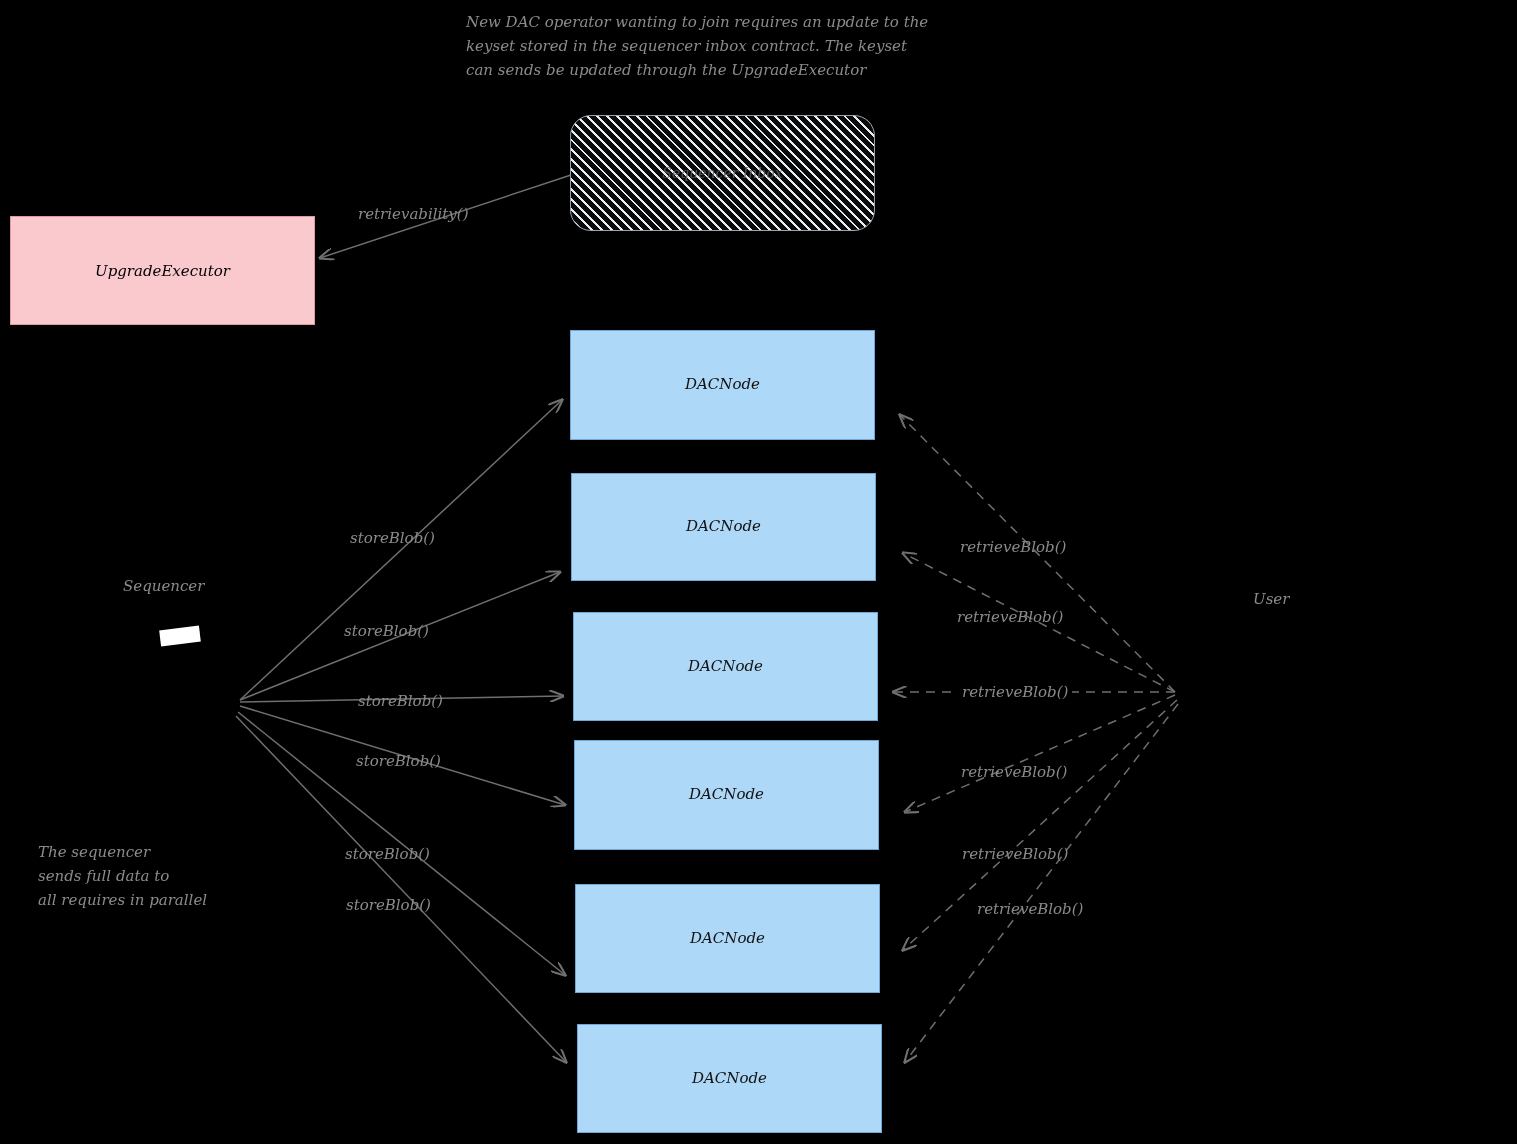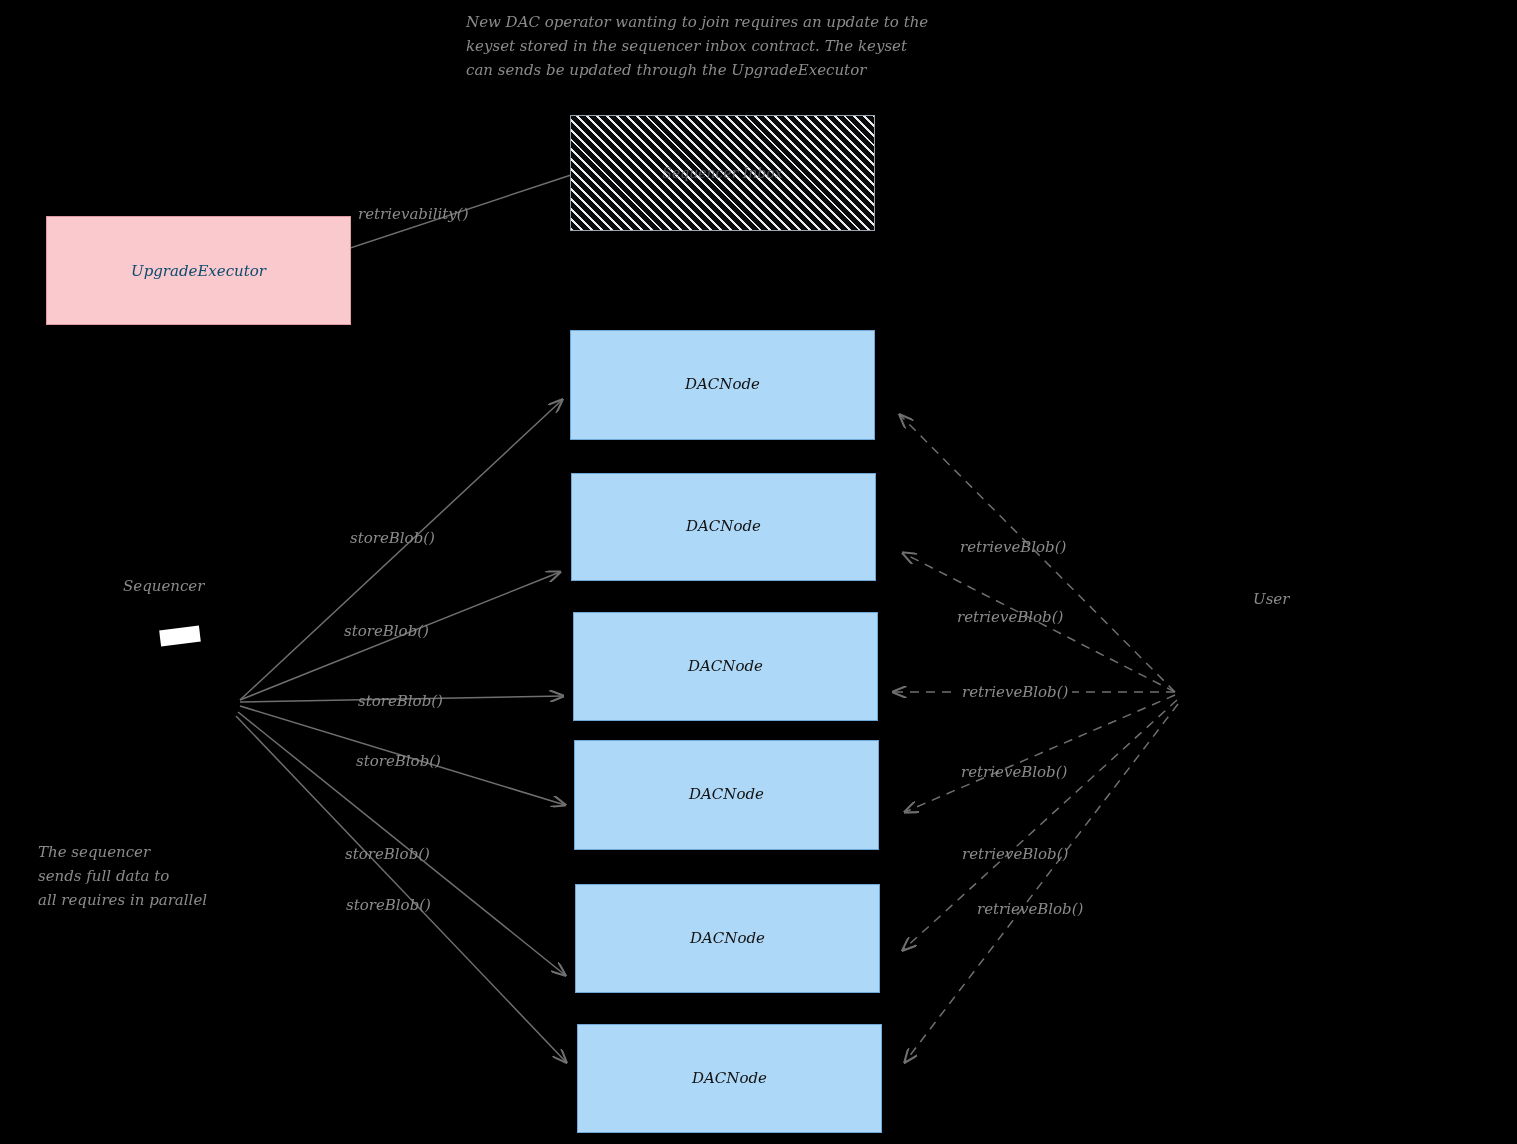--- a/index.html
+++ b/index.html
@@ -25,25 +25,24 @@
     font-style:italic;
   }
   .node-box span{display:block;}
   .pink-box{
     position:absolute;
     background:#f9c9ce;
     border:1px solid #e09aa2;
     display:flex;
     align-items:center;
     justify-content:center;
-    color:#0c4a6e;
+    color:#000000;
     font-size:15px;
     font-family:"DejaVu Serif", serif;
     font-style:italic;
-    margin-left:36px;
   }
   .hatch-box{
     position:absolute;
     border:1px solid #9aa4b0;
     background:
       repeating-linear-gradient(45deg,
         #e9edf2 0px,#e9edf2 2px,
         #0a0a0a 2px,#0a0a0a 7px);
     display:flex;
     align-items:center;
@@ -124,21 +123,21 @@
     <path d="M1178,704 L905,1062" fill="none" stroke="#6f6f6f" stroke-width="1.5" stroke-dasharray="9,7" marker-end="url(#ah)"></path>
   </svg>
 
   <div class="note" style="left:466px;top:10px;">New DAC operator wanting to join requires an update to the
 keyset stored in the sequencer inbox contract. The keyset
 can sends be updated through the UpgradeExecutor</div>
   <div class="note" style="left:38px;top:840px;">The sequencer
 sends full data to
 all requires in parallel</div>
 
-  <div class="hatch-box" style="left:570px;top:115px;width:303px;height:114px;">
+  <div class="hatch-box" style="left:570px;top:115px;width:303px;height:114px;border-radius:21px;">
     <div class="inner">Sequencer
 Inbox</div>
   </div>
 
   <div class="pink-box" style="left:10px;top:216px;width:303px;height:107px;">
     <span>UpgradeExecutor</span>
   </div>
 
   <div class="node-box" style="left:570px;top:330px;width:303px;height:108px;">
     <span>DAC</span>

